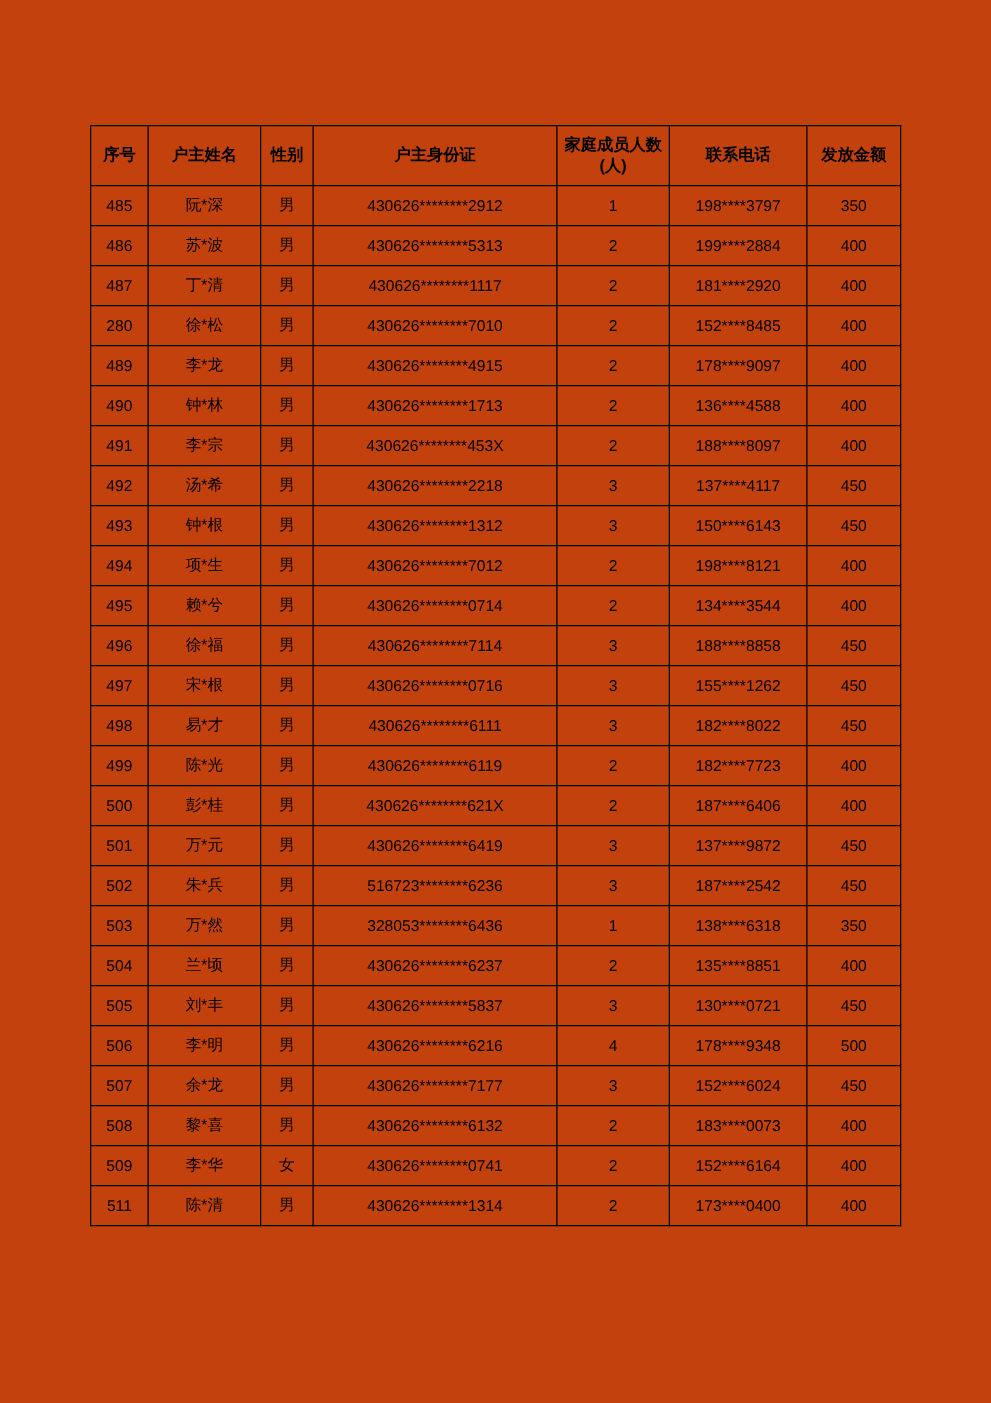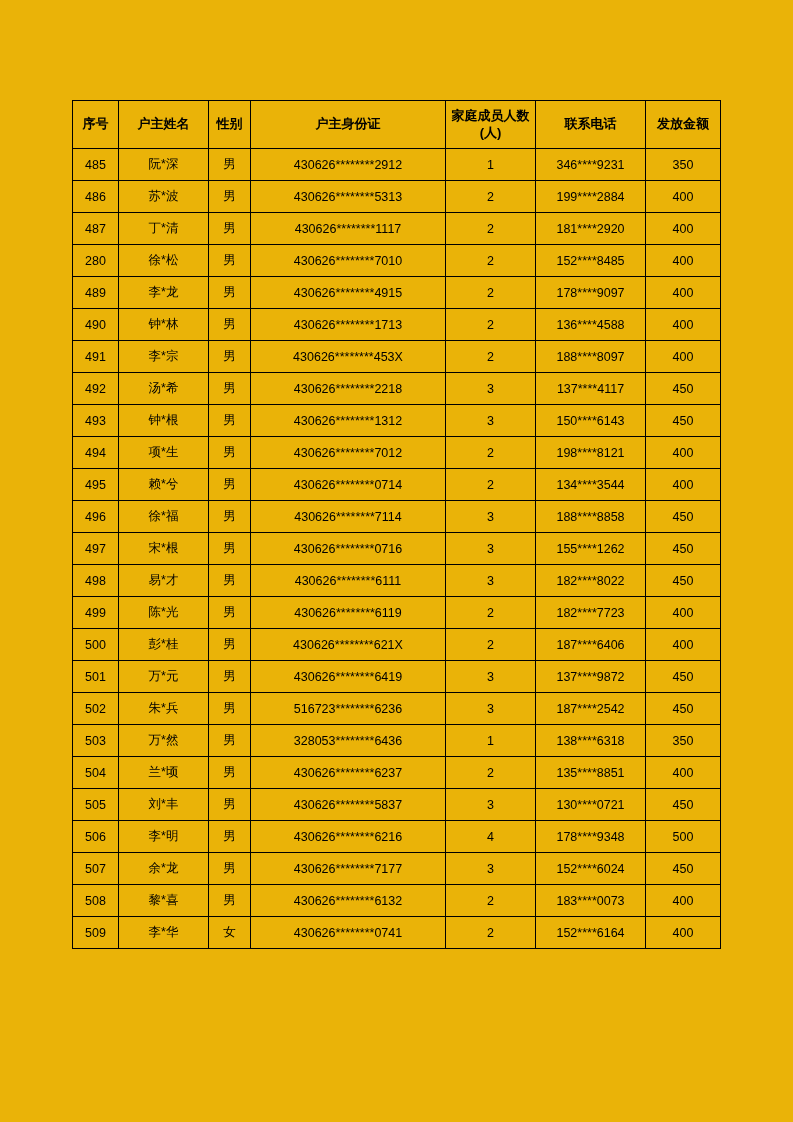--- a/index.html
+++ b/index.html
@@ -7,21 +7,21 @@
     width: 793px;
     height: 1122px;
     background: #ffffff;
     font-family: "Liberation Sans", "DejaVu Sans", sans-serif;
     color: #000000;
   }
   .page {
     position: relative;
     width: 793px;
     height: 1122px;
-    background: #eab308;
+    background: #c2410c;
     overflow: hidden;
     text-decoration: underline;
   }
   .table-wrap {
     position: absolute;
     left: 72px;
     top: 100px;
     width: 648px;
   }
   table.data-table {
@@ -73,21 +73,21 @@
             <th class="col6">发放金额</th>
           </tr>
       </thead>
       <tbody>
           <tr>
             <td class="col0">485</td>
             <td class="col1">阮*深</td>
             <td class="col2">男</td>
             <td class="col3">430626********2912</td>
             <td class="col4">1</td>
-            <td class="col5">346****9231</td>
+            <td class="col5">198****3797</td>
             <td class="col6">350</td>
           </tr>
           <tr>
             <td class="col0">486</td>
             <td class="col1">苏*波</td>
             <td class="col2">男</td>
             <td class="col3">430626********5313</td>
             <td class="col4">2</td>
             <td class="col5">199****2884</td>
             <td class="col6">400</td>
@@ -290,18 +290,27 @@
             <td class="col5">183****0073</td>
             <td class="col6">400</td>
           </tr>
           <tr>
             <td class="col0">509</td>
             <td class="col1">李*华</td>
             <td class="col2">女</td>
             <td class="col3">430626********0741</td>
             <td class="col4">2</td>
             <td class="col5">152****6164</td>
+            <td class="col6">400</td>
+          </tr>
+          <tr>
+            <td class="col0">511</td>
+            <td class="col1">陈*清</td>
+            <td class="col2">男</td>
+            <td class="col3">430626********1314</td>
+            <td class="col4">2</td>
+            <td class="col5">173****0400</td>
             <td class="col6">400</td>
           </tr>
         </tbody>
     </table>
   </div>
 </div>
 
 </body></html>

